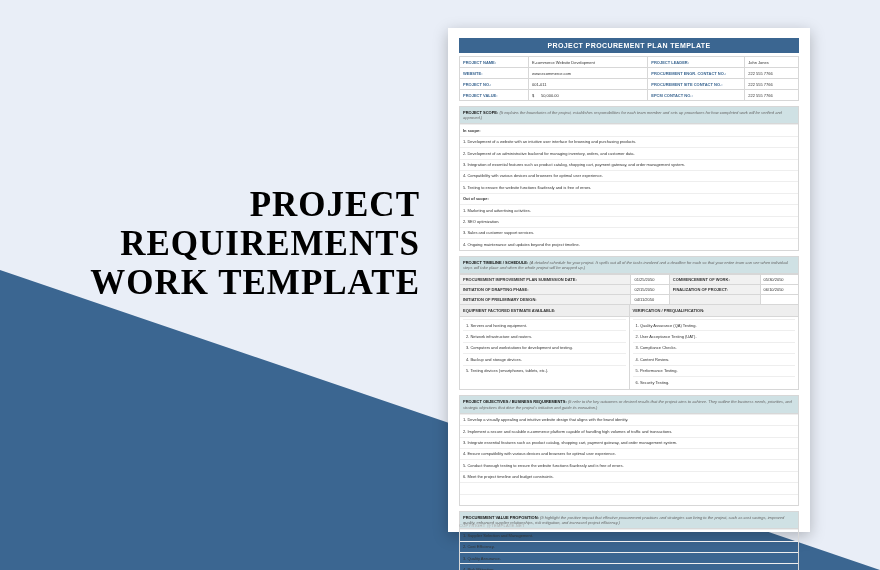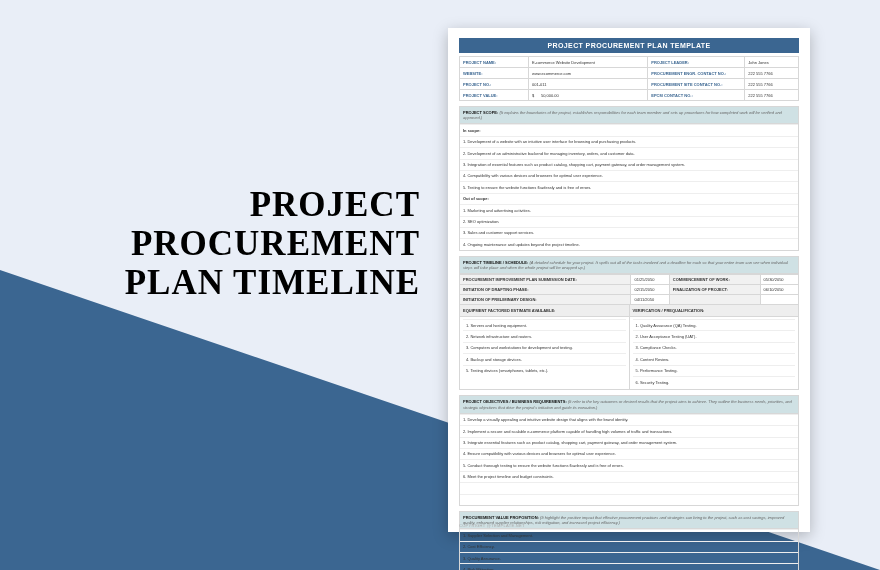--- a/index.html
+++ b/index.html
@@ -87,22 +87,22 @@
     font-size:4px;color:#aaa;letter-spacing:.3px
   }
 </style>
 </head>
 <body>
 
 <div class="tri"></div>
 
 <div class="titleblock">
   <span>PROJECT</span><br>
-  <span>PROCUREMENT</span><br>
-  <span>PLAN TIMELINE</span>
+  <span>REQUIREMENTS</span><br>
+  <span>WORK TEMPLATE</span>
 </div>
 
 <div class="page">
 
   <div class="docheader">PROJECT PROCUREMENT PLAN TEMPLATE</div>
 
   <table class="info">
     <tbody>
         <tr>
       <td class="k">PROJECT NAME:</td>

